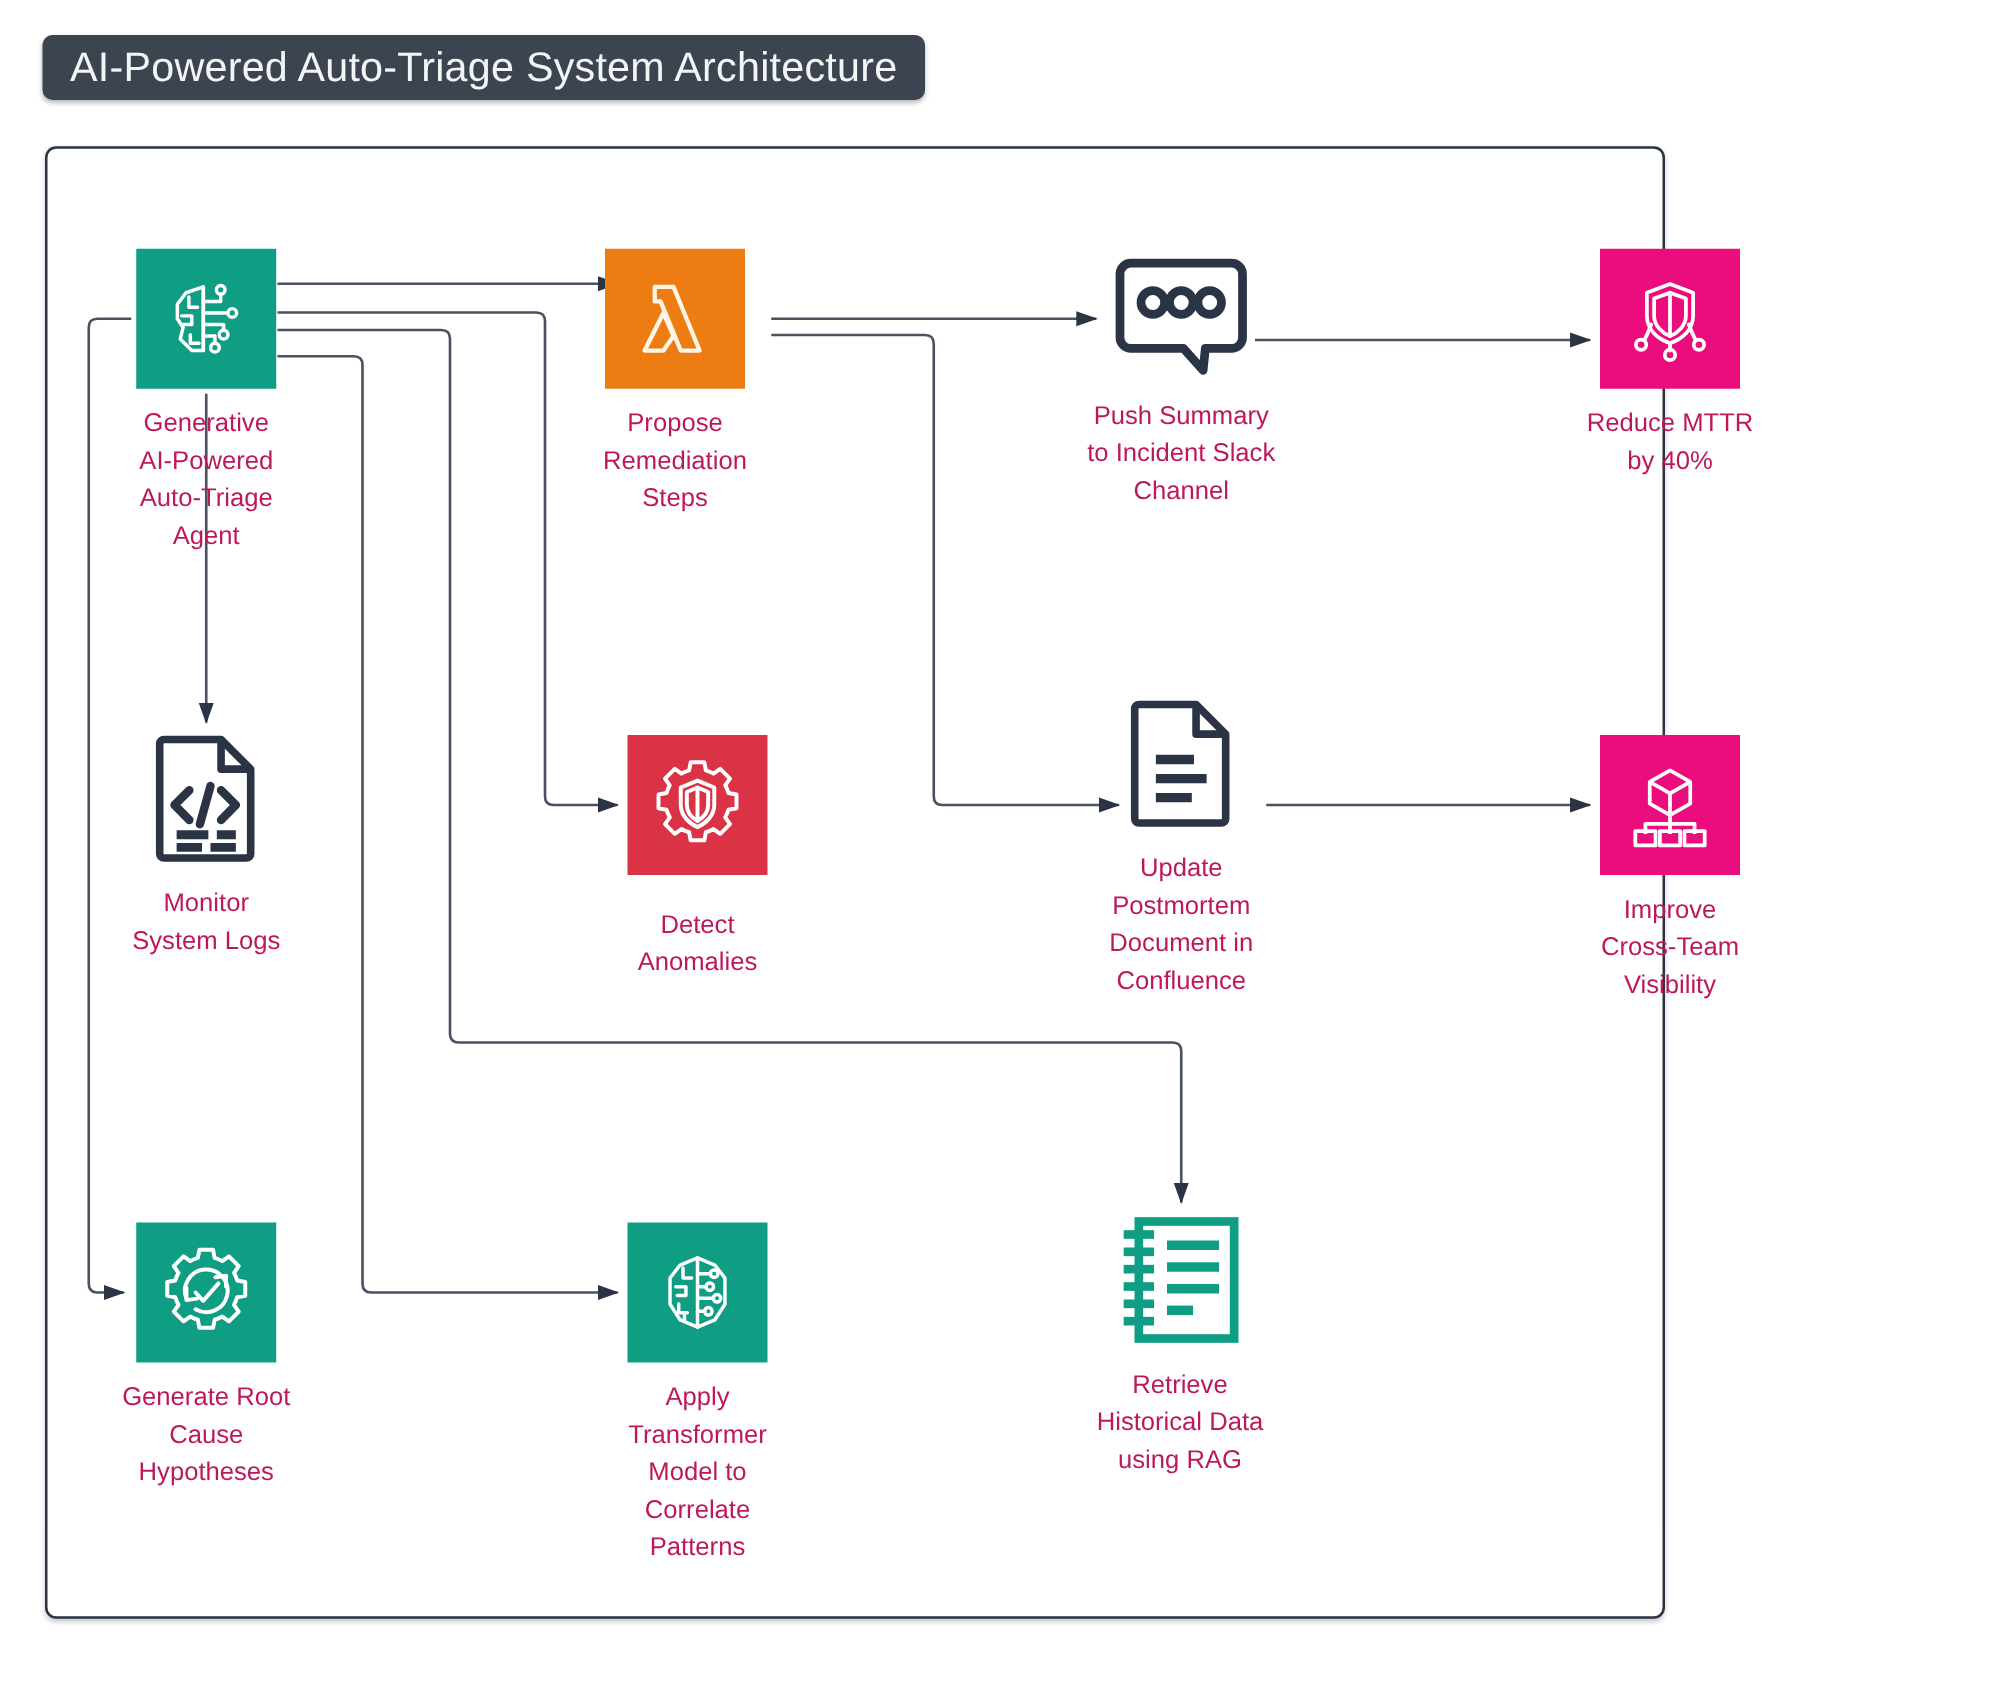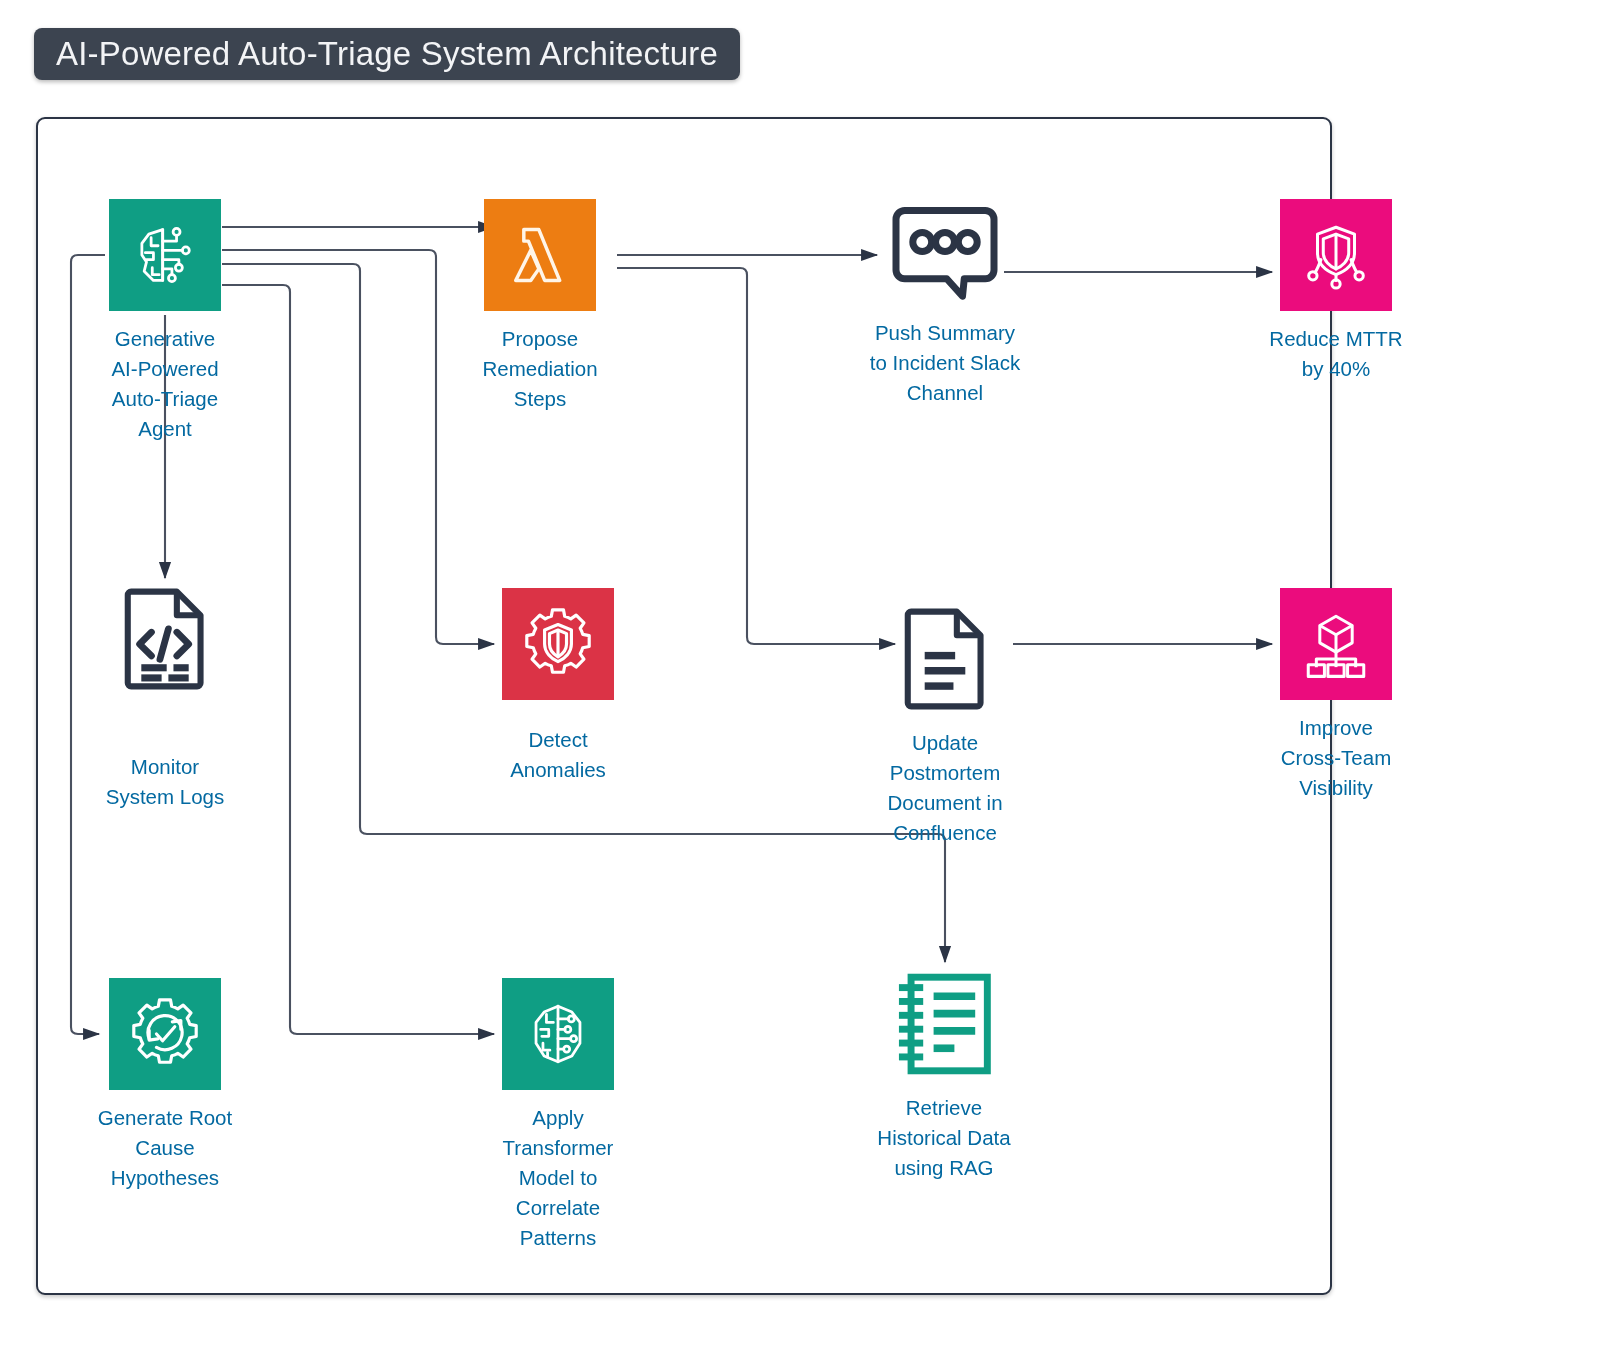--- a/index.html
+++ b/index.html
@@ -46,21 +46,21 @@
   .node-box {
     width: 112px; height: 112px;
     display: flex; align-items: center; justify-content: center;
   }
   .node-box.plain { background: transparent; }
   .node-label {
     margin-top: 13px;
     text-align: center;
     font-size: 20.5px;
     line-height: 30px;
-    color: #0369a1;
+    color: #be185d;
     font-family: "Liberation Sans", sans-serif;
     white-space: pre-line;
   }
 </style>
 </head>
 <body>
 
 <div id="stage">
 
   <div id="title-banner">
@@ -172,21 +172,21 @@
             <circle cx="12" cy="50" r="3.6"></circle>
           <path d="M45 36 C48 44 50 47 50 47"></path>
             <circle cx="52" cy="50" r="3.6"></circle>
         </g>
       </svg>
     </div>
     <div class="node-label">Reduce MTTR
 by 40%</div>
   </div>
 
-  <div class="node" style="left:50px; top:583px;gap:44px;">
+  <div class="node" style="left:50px; top:583px;">
     <div class="node-box plain">
       <svg width="88" height="112" viewBox="0 0 52 64">
         <path d="M6 4 H33 L47 18 V58 A2 2 0 0 1 45 60 H6 A2 2 0 0 1 4 58 V6 A2 2 0 0 1 6 4 Z" fill="none" stroke="#2b3445" stroke-width="3.6" stroke-linejoin="round"></path>
         <path d="M33 4 V18 H47" fill="none" stroke="#2b3445" stroke-width="3.6" stroke-linejoin="round"></path>
         <path d="M18 28 L11 35 L18 42" fill="none" stroke="#2b3445" stroke-width="4" stroke-linecap="round" stroke-linejoin="round"></path>
         <path d="M33 28 L40 35 L33 42" fill="none" stroke="#2b3445" stroke-width="4" stroke-linecap="round" stroke-linejoin="round"></path>
         <path d="M28 26 L23 44" fill="none" stroke="#2b3445" stroke-width="4" stroke-linecap="round"></path>
         <path d="M12 49 H27" stroke="#2b3445" stroke-width="4.2" stroke-linecap="butt"></path>
         <path d="M31 49 H40" stroke="#2b3445" stroke-width="4.2" stroke-linecap="butt"></path>
         <path d="M12 55 H24" stroke="#2b3445" stroke-width="4.2" stroke-linecap="butt"></path>
@@ -205,21 +205,21 @@
           <path d="M32 16 L43 20.5 V32 C43 39 37.5 44 32 46.5 C26.5 44 21 39 21 32 V20.5 Z"></path>
           <path d="M32 20.5 L39 23.5 V32 C39 37 35.5 40.5 32 42.5 C28.5 40.5 25 37 25 32 V23.5 Z"></path>
           <path d="M32 20.5 V42.5"></path>
         </g>
       </svg>
     </div>
     <div class="node-label">Detect
 Anomalies</div>
   </div>
 
-  <div class="node" style="left:830px; top:603px;">
+  <div class="node" style="left:830px; top:555px;">
     <div class="node-box plain">
       <svg width="88" height="112" viewBox="0 0 52 64">
         <path d="M6 4 H33 L47 18 V58 A2 2 0 0 1 45 60 H6 A2 2 0 0 1 4 58 V6 A2 2 0 0 1 6 4 Z" fill="none" stroke="#2b3445" stroke-width="3.6" stroke-linejoin="round"></path>
         <path d="M33 4 V18 H47" fill="none" stroke="#2b3445" stroke-width="3.6" stroke-linejoin="round"></path>
         <path d="M14 30 H32" stroke="#2b3445" stroke-width="4.4"></path>
         <path d="M14 39 H38" stroke="#2b3445" stroke-width="4.4"></path>
         <path d="M14 48 H31" stroke="#2b3445" stroke-width="4.4"></path>
       </svg>
     </div>
     <div class="node-label">Update

